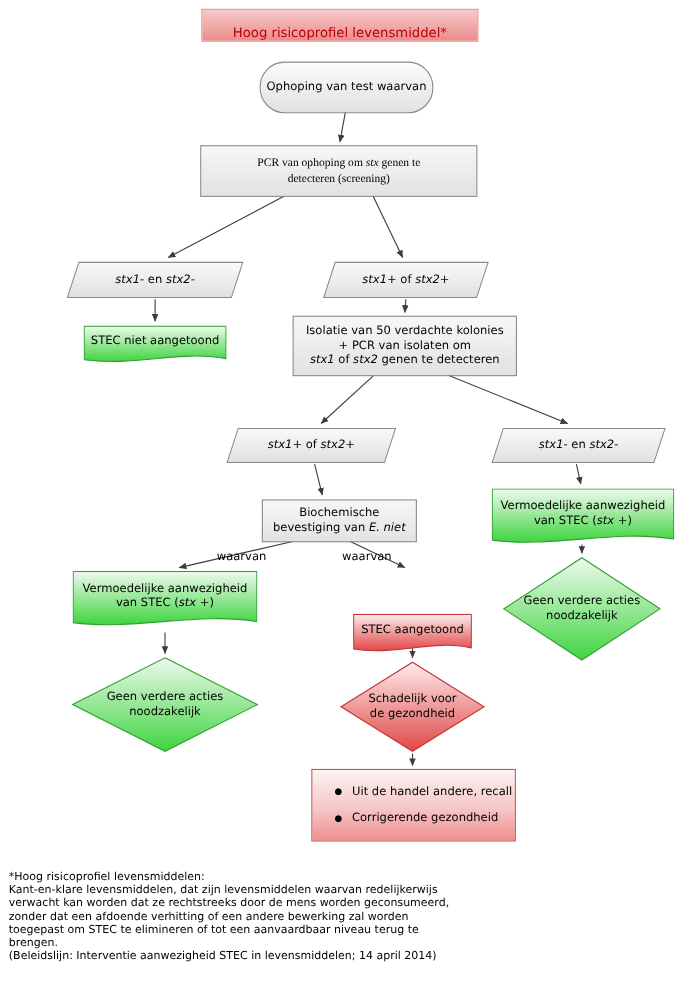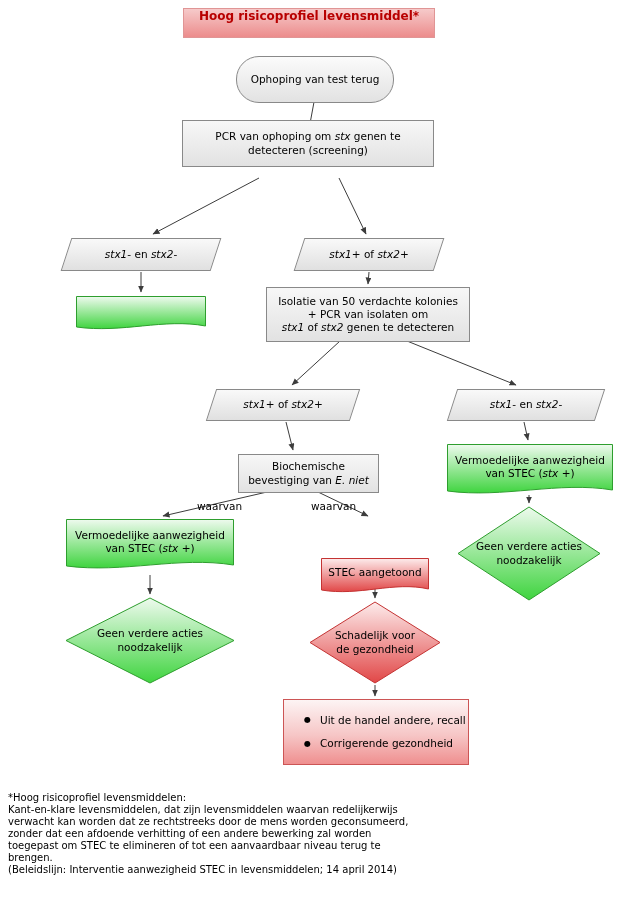--- a/index.html
+++ b/index.html
@@ -8,22 +8,22 @@
   .overlay{position:absolute;left:0;top:0;width:618px;height:899px;pointer-events:none;}
   .node{position:absolute;display:flex;align-items:center;justify-content:center;
         text-align:center;font-size:10.5px;line-height:1.25;}
   .node-label{position:relative;z-index:2;width:100%;padding:0 2px;box-sizing:border-box;}
   .rect{background:linear-gradient(#f7f7f7,#e2e2e2);border:1px solid #898989;}
   .stadium{background:linear-gradient(#fbfbfb,#e2e2e2);border:1px solid #898989;border-radius:23px;}
   .para .para-bg{position:absolute;inset:0;transform:skewX(-18deg);
         background:linear-gradient(#f9f9f9,#e0e0e0);border:1px solid #898989;}
   .doc .shape-svg,.diamond .shape-svg{position:absolute;left:0;top:0;z-index:1;}
   .doc .node-label{padding-bottom:9px;}
-  .title-box{position:absolute;display:flex;align-items:flex-start;justify-content:center;
-        font-weight:bold;font-size:12px;color:#b80000;white-space:nowrap;
+  .title-box{position:absolute;display:flex;align-items:flex-end;justify-content:center;
+        font-weight:normal;font-size:12px;color:#b80000;white-space:nowrap;
         background:linear-gradient(#f6caca,#ec8c8c);border:1px solid #e09595;}
   .action-box{background:linear-gradient(#fdf4f4 0%,#f6c6c6 55%,#ef8f8f 100%);
         border:1px solid #cc5555;flex-direction:column;align-items:flex-start;
         justify-content:center;gap:10px;padding-left:20px;box-sizing:border-box;}
   .bullet-row{display:flex;align-items:center;gap:9px;}
   .bullet{font-size:8px;line-height:1;}
   .edge-label{position:absolute;font-size:10.5px;}
   .footnote{position:absolute;font-size:10px;line-height:1.2;white-space:pre-line;text-align:left;}
 </style>
 </head>
@@ -62,41 +62,42 @@
       <line x1="375" y1="559" x2="375" y2="598" marker-end="url(#arrow)"></line>
       <line x1="375" y1="685" x2="375" y2="696" marker-end="url(#arrow)"></line>
     </g>
   </svg>
 
   <div class="title-box" style="left:183px;top:8px;width:250px;height:28px;">
     <span>Hoog risicoprofiel levensmiddel*</span>
   </div>
 
   <div class="node stadium" style="left:236px;top:56px;width:156px;height:45px;">
-    <div class="node-label">Ophoping van test terug</div>
+    <div class="node-label">Ophoping van test waarvan</div>
   </div>
 
-  <div class="node rect" style="left:182px;top:120px;width:250px;height:45px;">
+  <div class="node rect" style="left:182px;top:132px;width:250px;height:45px;font-family:Liberation Serif, serif;">
     <div class="node-label">PCR van ophoping om <i>stx</i> genen te<br>detecteren (screening)</div>
   </div>
 
   <div class="node para" style="left:66px;top:238px;width:150px;height:33px;">
     <div class="para-bg"></div>
     <div class="node-label"><i>stx1</i>- en <i>stx2</i>-</div>
   </div>
 
   <div class="node para" style="left:299px;top:238px;width:140px;height:33px;">
     <div class="para-bg"></div>
     <div class="node-label"><i>stx1</i>+ of <i>stx2</i>+</div>
   </div>
 
   <div class="node doc" style="left:76px;top:296px;width:130px;height:38px;">
     <svg class="shape-svg" width="130" height="38" viewBox="0 0 130 38">
       <path d="M0.5,0.5 L129.5,0.5 L129.5,30 C88,22 46,37.5 0.5,31 Z" fill="url(#gGreen)" stroke="#2e9e2e"></path>
     </svg>
+    <div class="node-label doc-label">STEC niet aangetoond</div>
   </div>
 
   <div class="node rect" style="left:266px;top:287px;width:202px;height:53px;">
     <div class="node-label">Isolatie van 50 verdachte kolonies<br>+ PCR van isolaten om<br><i>stx1</i> of <i>stx2</i> genen te detecteren</div>
   </div>
 
   <div class="node para" style="left:211px;top:389px;width:144px;height:32px;">
     <div class="para-bg"></div>
     <div class="node-label"><i>stx1</i>+ of <i>stx2</i>+</div>
   </div>

